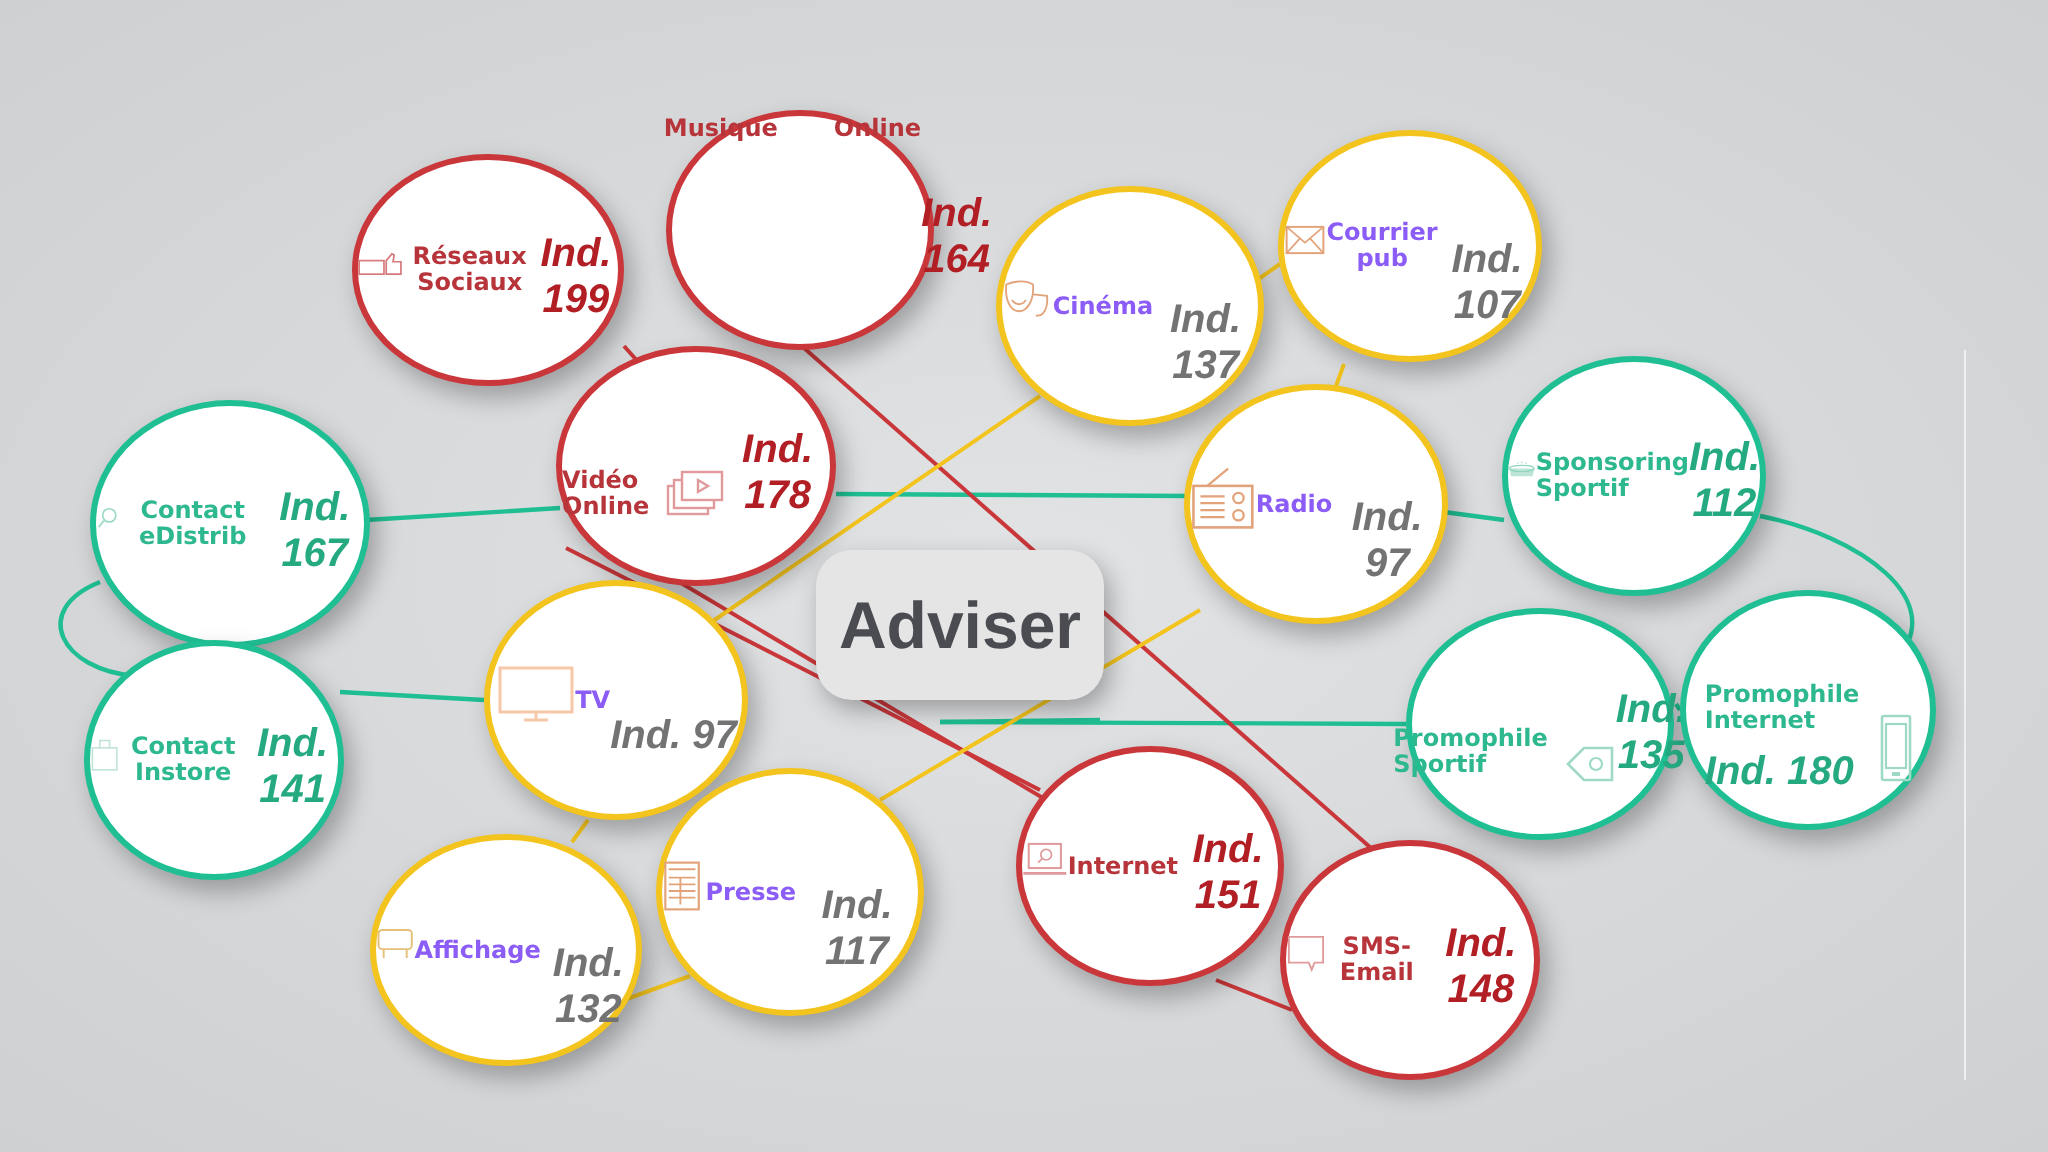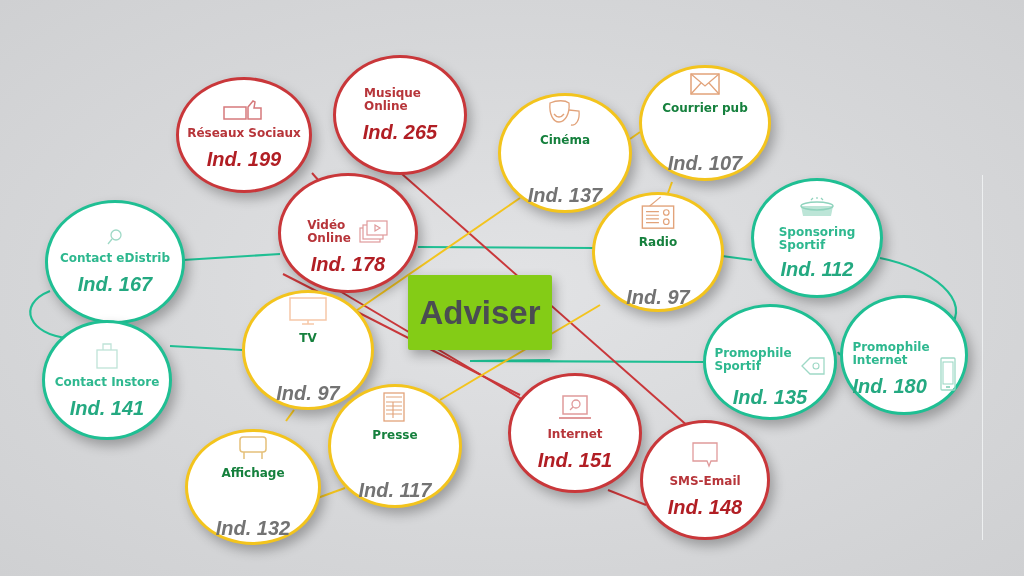--- a/index.html
+++ b/index.html
@@ -11,36 +11,36 @@
     #stage { position: absolute; left: 0; top: 0; width: 1024px; height: 576px; }
     .divider {
       position: absolute; left: 982px; top: 175px; width: 1px; height: 365px;
       background: #eef0f1;
     }
     svg.links { position: absolute; left: 0; top: 0; }
     .bubble {
       position: absolute; box-sizing: border-box; background: #fff;
       border-radius: 50%; border: 3px solid;
       box-shadow: 4px 6px 12px rgba(0,0,0,0.28);
-      display: flex; flex-direction: column; align-items: center; justify-content: center;
+      display: flex; flex-direction: row; align-items: center; justify-content: center;
       text-align: center;
     }
     .bubble.red { border-color: #c9373a; }
     .bubble.yellow { border-color: #f3c41d; }
     .bubble.green { border-color: #1fbf93; }
     .bubble .label { font-size: 12px; font-weight: bold; line-height: 13px; }
     .bubble .value { font-family: "Liberation Sans", sans-serif; font-size: 20px; font-weight: bold; font-style: italic; margin-top: 8px; }
     .red .label { color: #b7353a; } .red .value { color: #b11e24; }
-    .yellow .label { color: #15803d; } .yellow .value { color: #737373; margin-top: 37px; }
+    .yellow .label { color: #8b5cf6; } .yellow .value { color: #737373; margin-top: 37px; }
     .green .label { color: #2eb88f; text-align: center; } .green .value { color: #24a981; }
     .icon { display: block; margin-bottom: 6px; }
     .row { display: flex; align-items: center; gap: 8px; margin-top: 28px; }
     .adviser {
       position: absolute; left: 408px; top: 275px; width: 144px; height: 75px;
-      background: #84cc16; border-radius: 2px;
+      background: #e5e5e5; border-radius: 18px;
       box-shadow: 3px 5px 12px rgba(0,0,0,0.3);
       display: flex; align-items: center; justify-content: center;
       font-family: "Liberation Sans", sans-serif; font-weight: bold; font-size: 33px; color: #4a4c52;
     }
   </style>
 </head>
 <body>
 
 <div id="stage">
   <div class="divider"></div>
@@ -82,21 +82,21 @@
       <rect x="1" y="8" width="22" height="12" fill="none" stroke="#d67a7c" stroke-width="1.5"></rect>
       <path d="M25,20 L25,8 L30,2 L32,3 L31,9 L38,9 L38,20 Z" fill="none" stroke="#d67a7c" stroke-width="1.5"></path>
     </svg>
     <span class="label">Réseaux Sociaux</span>
     <span class="value">Ind. 199</span>
   </div>
 
   <div class="bubble red" style="left:333px;top:55px;width:134px;height:120px;">
     <span class="label" style="align-self:flex-start;margin-left:28px;text-align:left;">Musique</span>
     <span class="label" style="align-self:flex-start;margin-left:28px;text-align:left;">Online</span>
-    <span class="value">Ind. 265</span>
+    <span class="value">Ind. 164</span>
   </div>
 
   <div class="bubble red" style="left:278px;top:173px;width:140px;height:120px;">
     <div class="row">
       <div style="display:flex;flex-direction:column;align-items:flex-start;">
         <span class="label">Vidéo</span>
         <span class="label">Online</span>
       </div>
       <svg width="30" height="24" viewBox="0 0 30 24">
         <rect x="1" y="8" width="20" height="14" fill="none" stroke="#e09a9b" stroke-width="1.2"></rect>
@@ -160,21 +160,21 @@
 
   <div class="bubble yellow" style="left:242px;top:290px;width:132px;height:120px;">
     <svg class="icon" width="40" height="30" viewBox="0 0 40 30">
       <rect x="2" y="2" width="36" height="22" fill="none" stroke="#f6c7a8" stroke-width="1.5"></rect>
       <path d="M14,28 L26,28 M20,24 L20,28" stroke="#f6c7a8" stroke-width="1.5"></path>
     </svg>
     <span class="label">TV</span>
     <span class="value">Ind. 97</span>
   </div>
 
-  <div class="bubble yellow" style="left:185px;top:429px;width:136px;height:116px;">
+  <div class="bubble yellow" style="left:185px;top:417px;width:136px;height:116px;">
     <svg class="icon" width="30" height="26" viewBox="0 0 30 26">
       <rect x="2" y="2" width="26" height="15" rx="3" fill="none" stroke="#e5c07a" stroke-width="1.5"></rect>
       <path d="M6,17 L6,24 M24,17 L24,24" stroke="#e5c07a" stroke-width="1.5"></path>
     </svg>
     <span class="label">Affichage</span>
     <span class="value">Ind. 132</span>
   </div>
 
   <div class="bubble yellow" style="left:328px;top:384px;width:134px;height:124px;">
     <svg class="icon" width="26" height="32" viewBox="0 0 26 32">

